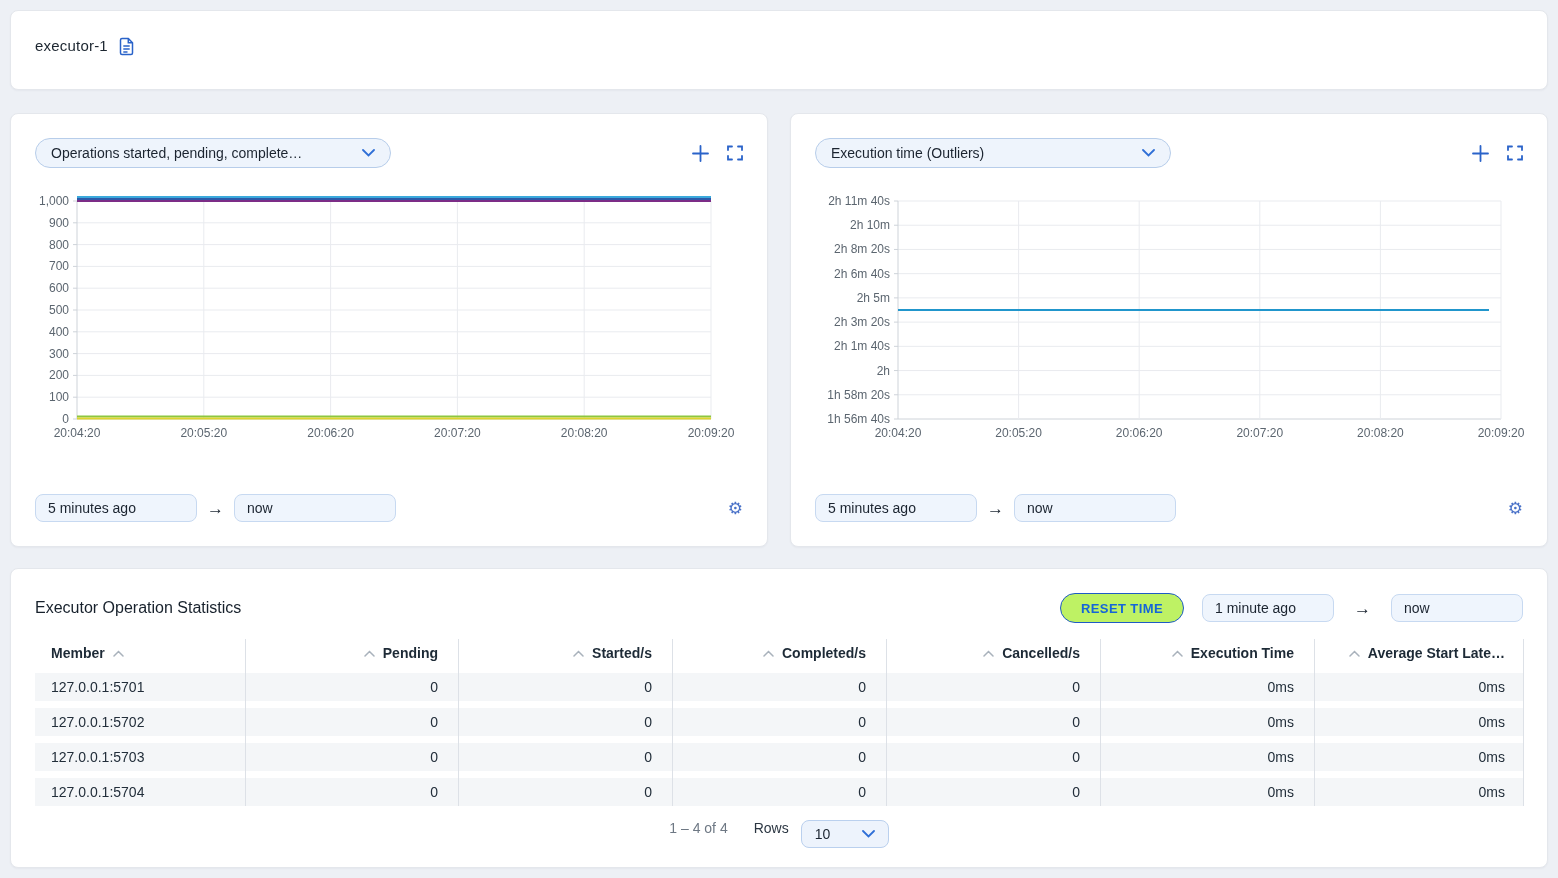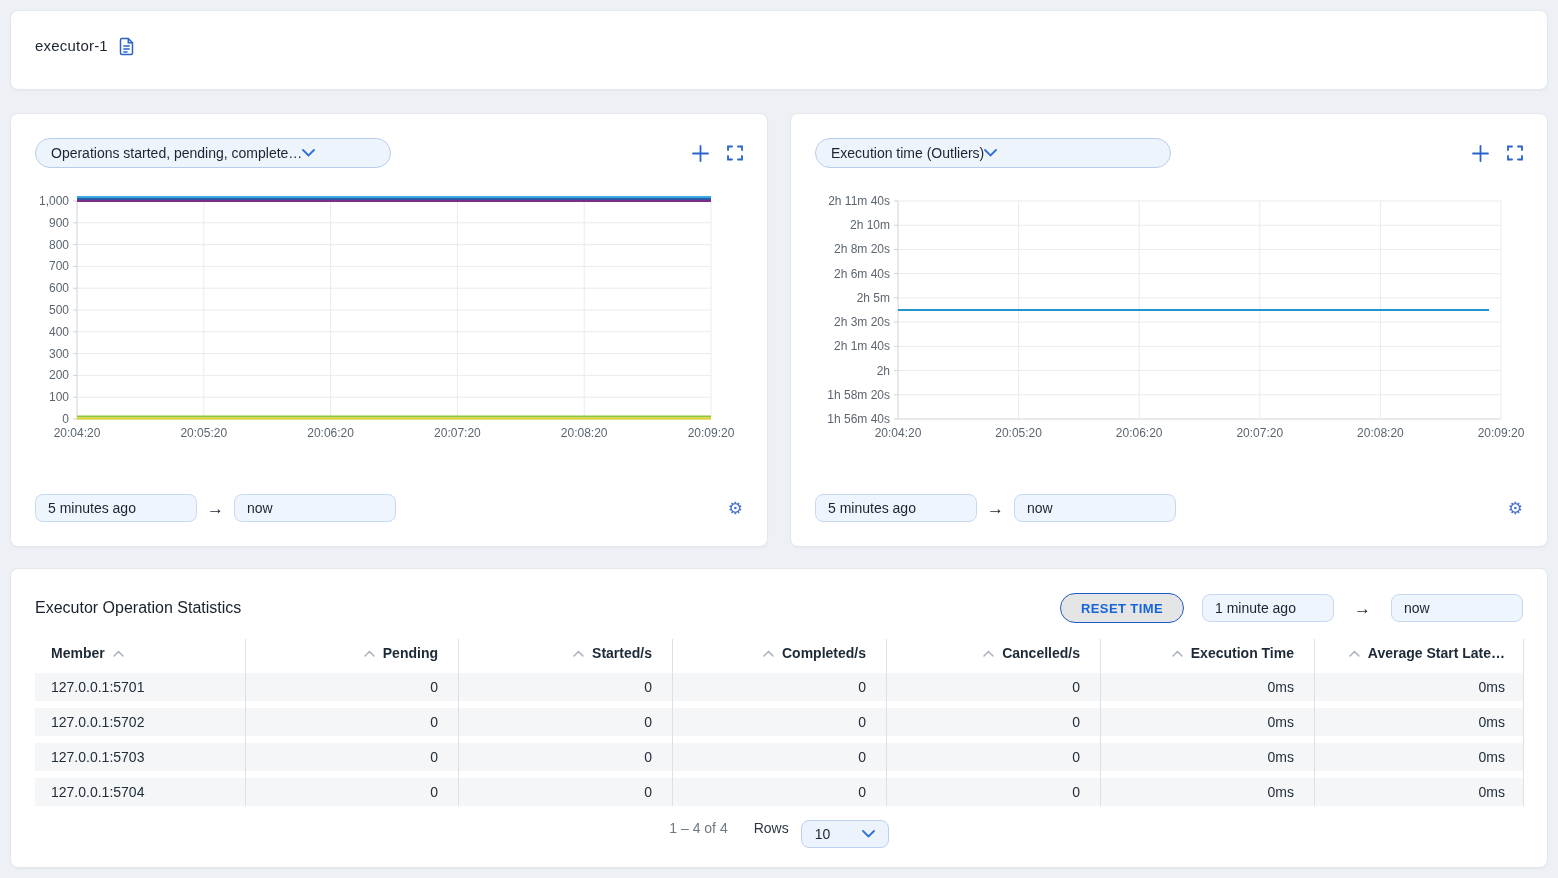--- a/index.html
+++ b/index.html
@@ -28,21 +28,21 @@
   .charts-row { display:flex; gap:22px; margin-top:23px; }
   .chart-card {
     width:758px; height:434px;
     padding:24px;
     display:flex; flex-direction:column;
   }
   .panel-header { display:flex; align-items:center; justify-content:space-between; height:30px; }
   .metric-select {
     width:356px; height:30px;
     background:#eef4fc; border:1px solid #b7cdea; border-radius:16px;
-    display:flex; align-items:center; 
+    display:flex; align-items:center; justify-content:space-between;
     padding:0 15px; cursor:pointer;
   }
   .metric-select .lbl { font-size:14px; color:#1b2430; white-space:nowrap; overflow:hidden; }
   .hdr-icons { display:flex; align-items:center; gap:18px; }
   .icon-btn { cursor:pointer; display:flex; align-items:center; }
   .chart-wrap { margin-top:27px; }
   .chart-wrap svg { overflow:visible; display:block; }
   .panel-footer { margin-top:auto; display:flex; align-items:center; height:28px; }
   .time-input {
     width:162px; height:28px;
@@ -52,21 +52,21 @@
   }
   .arrow-glyph { font-size:17px; color:#1b2430; margin:0 10px; line-height:1; }
   .gear-glyph { margin-left:auto; font-size:17px; color:#4a72c8; cursor:pointer; line-height:1; }
   
   .stats-card { width:1538px; height:300px; margin-top:21px; padding:24px; }
   .stats-header { display:flex; align-items:center; height:30px; }
   .stats-title { font-size:16px; color:#17212c; }
   .stats-controls { margin-left:auto; display:flex; align-items:center; gap:18px; }
   .reset-btn {
     height:30px; padding:0 20px;
-    border:1.5px solid #1e5bc6; border-radius:16px; background:#e5e5e5;
+    border:1.5px solid #1e5bc6; border-radius:16px; background:#bef264;
     color:#1565d8; font-size:13px; font-weight:bold; letter-spacing:.4px;
     display:flex; align-items:center; cursor:pointer;
     font-family:"Liberation Sans", sans-serif;
   }
   .time-input.stats { width:132px; }
   
   .table-wrap { position:relative; margin-top:16px; }
   .thead, .trow {
     display:grid;
     grid-template-columns:210px 213px 214px 214px 214px 214px 211px;

